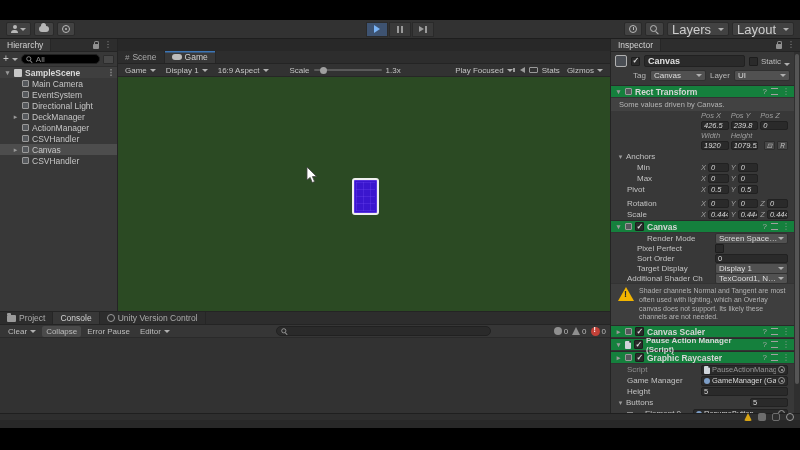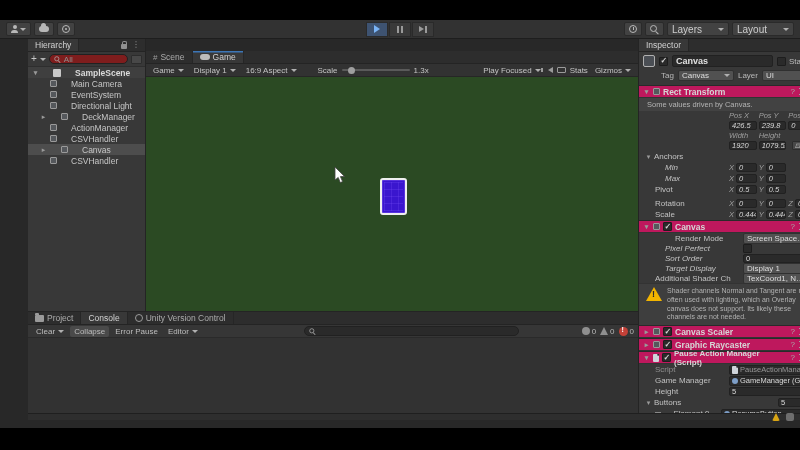--- a/index.html
+++ b/index.html
@@ -16,21 +16,21 @@
   .tb-center { position:absolute; left:50%; transform:translateX(-50%); display:flex; gap:1px; }
   .play-btn { width:22px; height:15px; background:#3a3a3a; border:1px solid #2a2a2a; display:flex; align-items:center; justify-content:center; }
   .play-btn.active { background:#3e5371; }
   .gl-play { width:0; height:0; border-left:6px solid #9a9a9a; border-top:4px solid transparent; border-bottom:4px solid transparent; }
   .play-btn.active .gl-play { border-left-color:#7ab3f5; }
   .gl-pause { width:6px; height:7px; border-left:2px solid #9a9a9a; border-right:2px solid #9a9a9a; }
   .gl-step { display:flex; align-items:center; }
   .gl-step .t { width:0; height:0; border-left:5px solid #9a9a9a; border-top:3.5px solid transparent; border-bottom:3.5px solid transparent; }
   .gl-step .b { width:2px; height:7px; background:#9a9a9a; margin-left:1px; }
   .caret { width:0; height:0; border-left:3px solid transparent; border-right:3px solid transparent; border-top:3px solid #b0b0b0; display:inline-block; }
-  .dd-text { font-size:10px; color:#cdcdcd; }
+  .dd-text { font-size:13px; color:#cdcdcd; }
 
   
   .ic-person { width:7px; height:8px; position:relative; }
   .ic-person::before{ content:""; position:absolute; top:0; left:1.5px; width:4px; height:4px; border-radius:50%; background:#b8b8b8;}
   .ic-person::after{ content:""; position:absolute; bottom:0; left:0; width:7px; height:3px; border-radius:3px 3px 0 0; background:#b8b8b8;}
   .ic-cloud { width:10px; height:6px; background:#b8b8b8; border-radius:3px; position:relative; }
   .ic-cloud::before{ content:""; position:absolute; top:-3px; left:2px; width:5px; height:5px; background:#b8b8b8; border-radius:50%; }
   .ic-gear { width:8px; height:8px; border:1.5px solid #b8b8b8; border-radius:50%; position:relative; }
   .ic-gear::before{ content:""; position:absolute; top:1.5px; left:1.5px; width:2px; height:2px; background:#b8b8b8; border-radius:50%; }
   .ic-clock { width:8px; height:8px; border:1px solid #b8b8b8; border-radius:50%; position:relative; }
@@ -65,36 +65,36 @@
   
   .tabbar { height:13px; background:#2d2d2d; display:flex; align-items:stretch; border-bottom:1px solid #242424; }
   .tab { display:flex; align-items:center; gap:3px; padding:0 7px; font-size:8.5px; color:#ababab; border-right:1px solid #262626; }
   .tab.active { background:#383838; color:#d2d2d2; }
   .tab.focused { box-shadow:inset 0 1.5px 0 #3c76b7; }
   .tabbar .spacer { flex:1; }
   .tabbar-icons { display:flex; align-items:center; gap:5px; padding:0 5px; }
 
   
   .workspace { position:absolute; top:19px; left:0; width:800px; height:381px; }
-  .panel { position:absolute; background:#383838;margin-left:28px; }
+  .panel { position:absolute; background:#383838; }
   #hierarchy { left:0; top:0; width:118px; height:272px; border-right:1px solid #242424; }
   #center { left:118px; top:12px; width:492px; height:272px; }
   #inspector { left:610px; top:0; width:190px; height:374px; border-left:1px solid #242424; }
   #console { left:0; top:272px; width:610px; height:102px; border-top:1px solid #242424; }
   #statusbar { left:0; top:374px; width:800px; height:7px; background:#2e2e2e; border-top:1px solid #1f1f1f;
      display:flex; align-items:center; justify-content:flex-end; gap:6px; padding:0 6px; }
 
   
   .h-toolbar { height:15px; display:flex; align-items:center; gap:3px; padding:0 3px; background:#383838; border-bottom:1px solid #2e2e2e; }
   .h-plus { font-size:10px; color:#c8c8c8; line-height:1; }
-  .h-search { flex:1; height:10px; background:#7f1d1d; border:1px solid #212121; border-radius:5px;
+  .h-search { flex:1; height:10px; background:#000000; border:1px solid #212121; border-radius:5px;
      display:flex; align-items:center; gap:2px; padding:0 3px; color:#8f8f8f; font-size:8px; }
   .h-search .ic-search{ transform:scale(.7); }
   .tree { font-size:8.5px; color:#c6c6c6; }
-  .trow { height:11px; display:flex; align-items:center; gap:14px; padding-left:22px; white-space:nowrap; }
+  .trow { height:11px; display:flex; align-items:center; gap:3px; padding-left:22px; white-space:nowrap; }
   .trow.scene { background:#3f3f3f; font-weight:bold; color:#dadada; padding-left:4px; }
   .trow.selected { background:#4d4d4d; }
   .fold { width:7px; flex-shrink:0; color:#9a9a9a; font-size:7px; text-align:center; }
   .fold.open::before{ content:"\25BE"; }
   .fold.closed::before{ content:"\25B8"; }
   .trow .has-fold { margin-left:-10px; }
 
   
   .g-toolbar { height:13px; background:#323232; border-bottom:1px solid #262626; display:flex; align-items:center; gap:4px; padding:0 4px; font-size:8px; color:#c4c4c4; }
   .g-dd { display:flex; align-items:center; gap:3px; padding:0 3px; height:11px; }
@@ -126,33 +126,33 @@
   .ins-vbar { position:absolute; top:13px; right:0; width:6px; bottom:0; background:#2f2f2f; }
   .ins-vbar .thumb { position:absolute; top:2px; left:1px; width:4px; height:330px; background:#555; border-radius:2px; }
   .ins-head { display:flex; align-items:center; gap:4px; padding:3px 4px 1px 4px; }
   .ins-obj-icon { width:12px; height:12px; border:1.5px solid #b0b0b0; border-radius:2px; background:#4a4e54; flex-shrink:0; }
   .ins-name { flex:1; height:12px; background:#2a2a2a; border:1px solid #212121; border-radius:2px; color:#e0e0e0;
      font-size:9px; font-weight:bold; display:flex; align-items:center; padding:0 3px; }
   .ins-static { font-size:8px; color:#bdbdbd; display:flex; align-items:flex-end; gap:3px; }
   .ins-taglayer { display:flex; align-items:center; gap:4px; padding:2px 4px 4px 22px; font-size:8px; color:#b9b9b9; }
   .mini-dd { flex:1; height:11px; background:#515151; border:1px solid #303030; border-radius:2px; display:flex; align-items:center; justify-content:space-between; padding:0 3px; color:#dedede; font-size:8px; min-width:0; }
   .mini-dd span { overflow:hidden; white-space:nowrap; text-overflow:ellipsis; }
-  .comp { height:13px; background:#be185d; border-top:1px solid #2a2a2a; border-bottom:1px solid #333;
+  .comp { height:13px; background:#15803d; border-top:1px solid #2a2a2a; border-bottom:1px solid #333;
      display:flex; align-items:center; gap:3px; padding:0 4px; font-size:8.5px; font-weight:bold; color:#d6d6d6; }
   .comp .right { margin-left:auto; display:flex; align-items:center; gap:4px; font-weight:normal; }
   .comp .qm { color:#a8a8a8; font-size:8px; }
   .comp .qm::before{ content:"?"; }
   .comp .preset { width:7px; height:7px; border-top:1.5px solid #a0a0a0; border-bottom:1.5px solid #a0a0a0; }
   .cb { width:9px; height:9px; background:#2a2a2a; border:1px solid #1d1d1d; border-radius:1px; position:relative; flex-shrink:0; }
   .cb.on::after{ content:"\2713"; position:absolute; top:-1.5px; left:0.5px; color:#dcdcdc; font-size:8px; font-weight:bold; }
   .info-strip { background:#424242; color:#b4b4b4; font-size:7.5px; padding:2px 4px 2px 8px; }
   .irow { display:flex; align-items:center; height:11px; padding:0 6px 0 16px; font-size:8px; color:#c2c2c2; gap:2px; }
   .irow.short { height:10px; }
   .ilabel { width:72px; flex-shrink:0; white-space:nowrap; overflow:hidden; }
-  .ilabel.indent { padding-left:10px;font-style:italic; }
+  .ilabel.indent { padding-left:10px; }
   .colhead { display:flex; height:9px; align-items:flex-end; padding:0 6px 0 16px; font-size:7.5px; color:#9e9e9e; gap:2px; }
   .colhead .ilabel { height:auto; }
   .cell { flex:1; min-width:0; display:flex; align-items:center; gap:2px;font-style:italic; }
   .field { flex:1; min-width:0; height:9px; background:#2a2a2a; border:1px solid #212121; border-radius:2px;
      color:#d8d8d8; font-size:7.5px; display:flex; align-items:center; padding:0 2px; white-space:nowrap; overflow:hidden; }
   .axis { color:#9e9e9e; font-size:7.5px; flex-shrink:0; }
   .sq-btn { width:11px; height:9px; background:#484848; border:1px solid #2c2c2c; border-radius:1px; color:#c0c0c0; font-size:6.5px; display:flex; align-items:center; justify-content:center; flex-shrink:0; }
   .warn-box { display:flex; gap:5px; align-items:flex-start; background:#3e3e3e; border-top:1px solid #333; padding:3px 5px 3px 7px; }
   .warn-text { font-size:7px; color:#b2b2b2; line-height:1.25; }
   .obj-field { flex:1; min-width:0; height:10px; background:#2a2a2a; border:1px solid #212121; border-radius:2px;
@@ -544,42 +544,42 @@
           <span class="cb on"></span>
           <span>Canvas Scaler</span>
           <span class="right">
             <span class="qm"></span>
             <span class="preset"></span>
             <span class="ic-kebab"></span>
           </span>
         </div>
 
         <div class="comp">
-          <span class="fold closed"></span>
-          <span class="ic-cube"></span>
-          <span class="cb on"></span>
-          <span>Graphic Raycaster</span>
-          <span class="right">
-            <span class="qm"></span>
-            <span class="preset"></span>
-            <span class="ic-kebab"></span>
-          </span>
-        </div>
-
-        <div class="comp">
           <span class="fold open"></span>
           <span class="ic-script"></span>
           <span class="cb on"></span>
           <span style="font-size:8px;">Pause Action Manager (Script)</span>
           <span class="right">
             <span class="qm"></span>
             <span class="preset"></span>
             <span class="ic-kebab"></span>
           </span>
         </div>
+
+        <div class="comp">
+          <span class="fold closed"></span>
+          <span class="ic-cube"></span>
+          <span class="cb on"></span>
+          <span>Graphic Raycaster</span>
+          <span class="right">
+            <span class="qm"></span>
+            <span class="preset"></span>
+            <span class="ic-kebab"></span>
+          </span>
+        </div>
         <div class="irow">
           <span class="ilabel" style="color:#8f8f8f;">Script</span>
           <div class="obj-field">
             <span class="ic-script"></span>
             <span class="txt" style="color:#969696;">PauseActionManager</span>
             <span class="ic-pick"></span>
           </div>
         </div>
         <div class="irow">
           <span class="ilabel">Game Manager</span>

